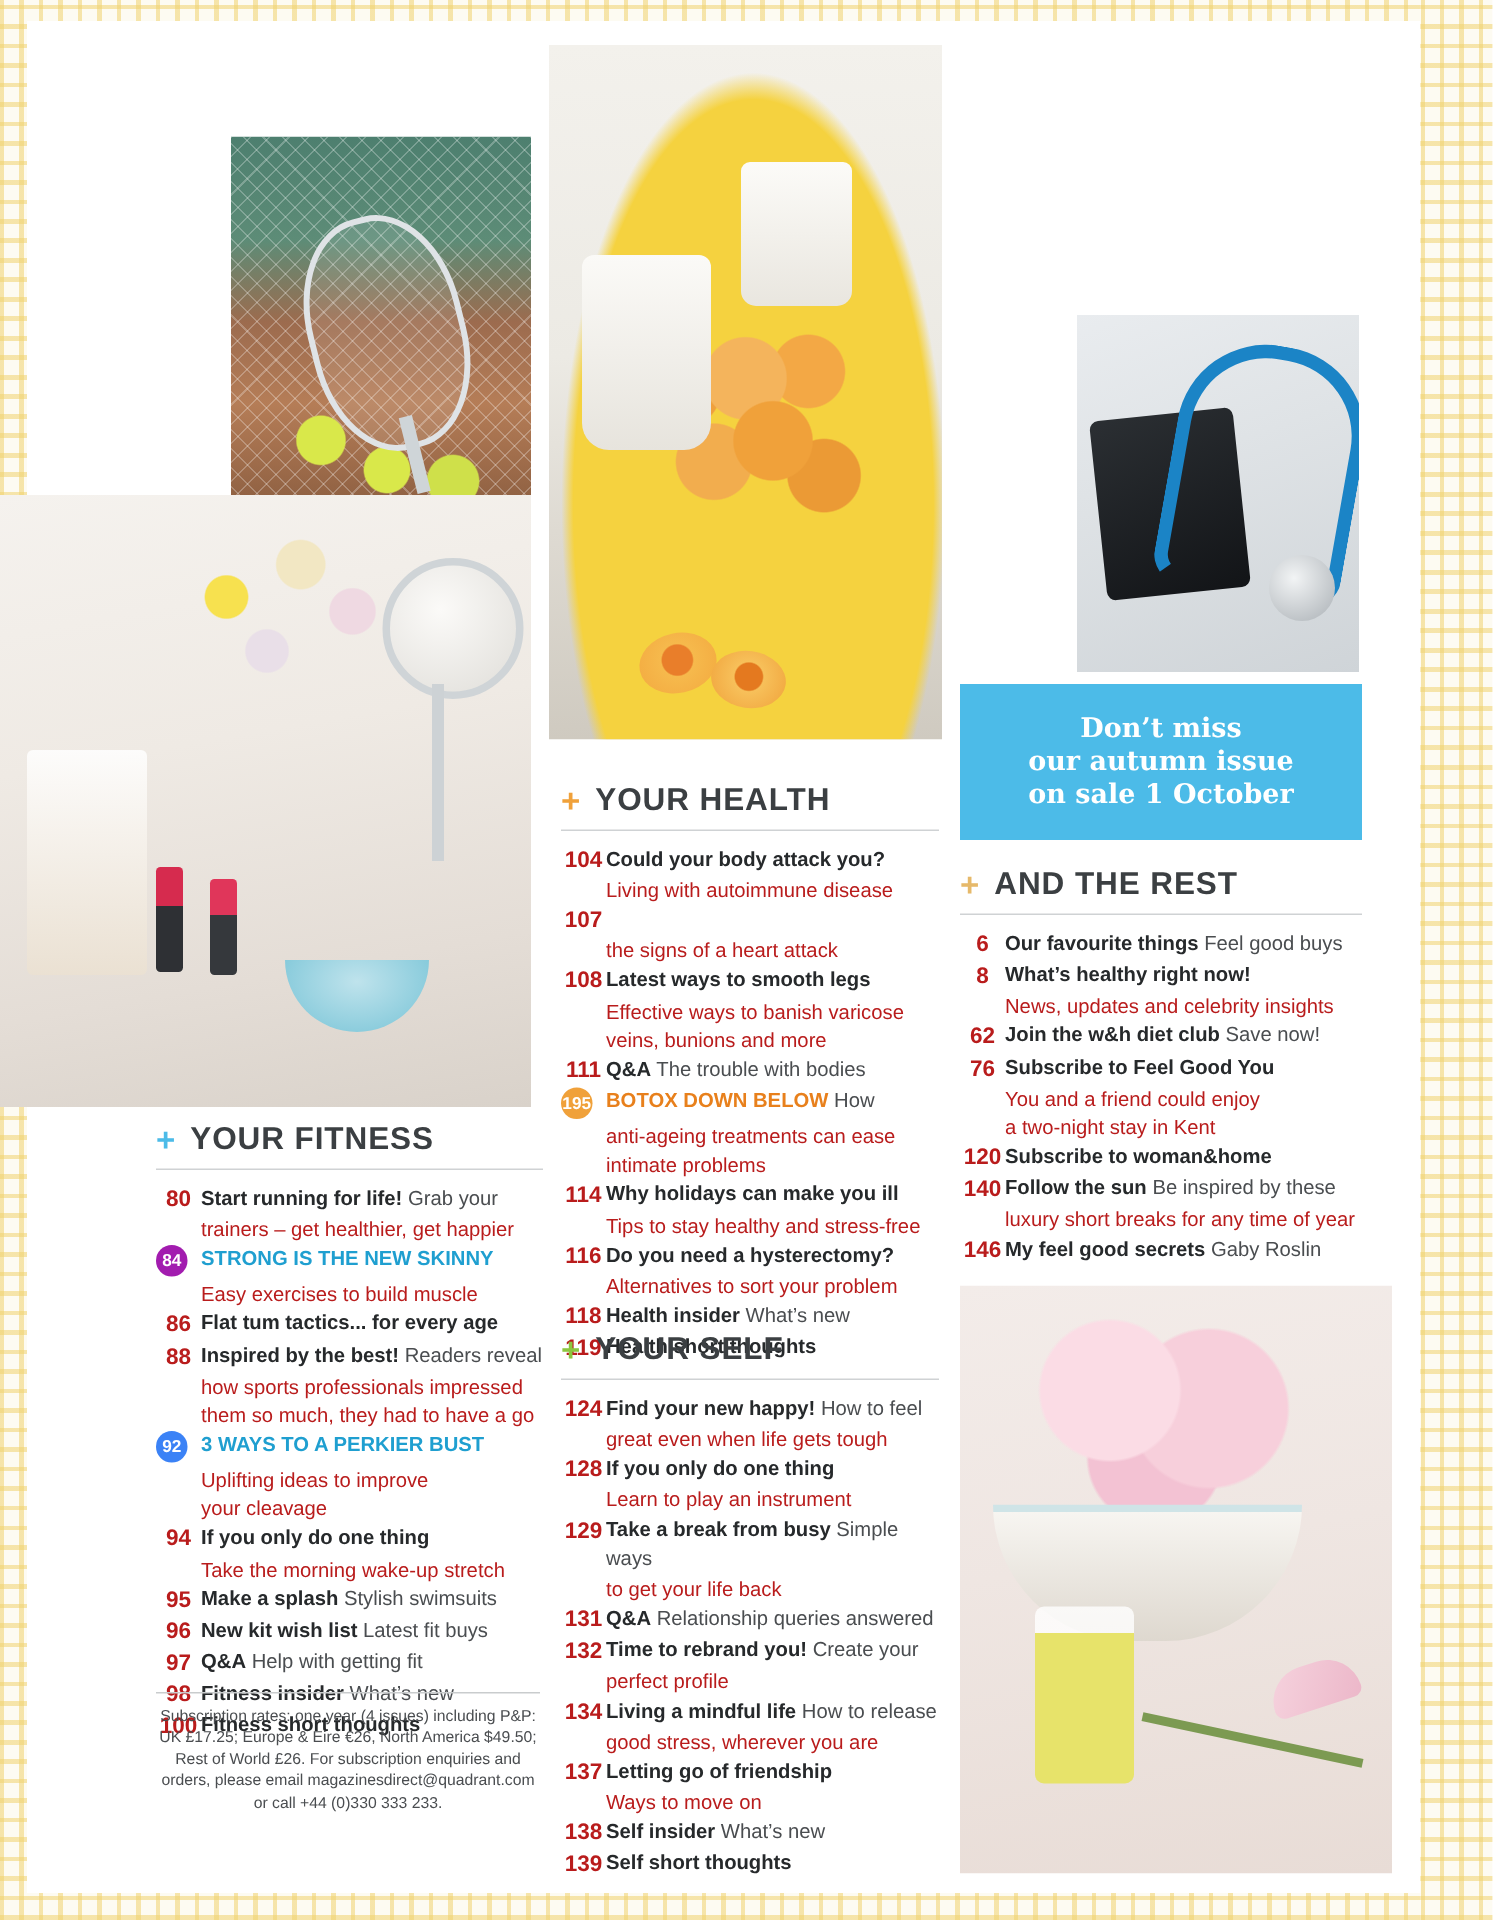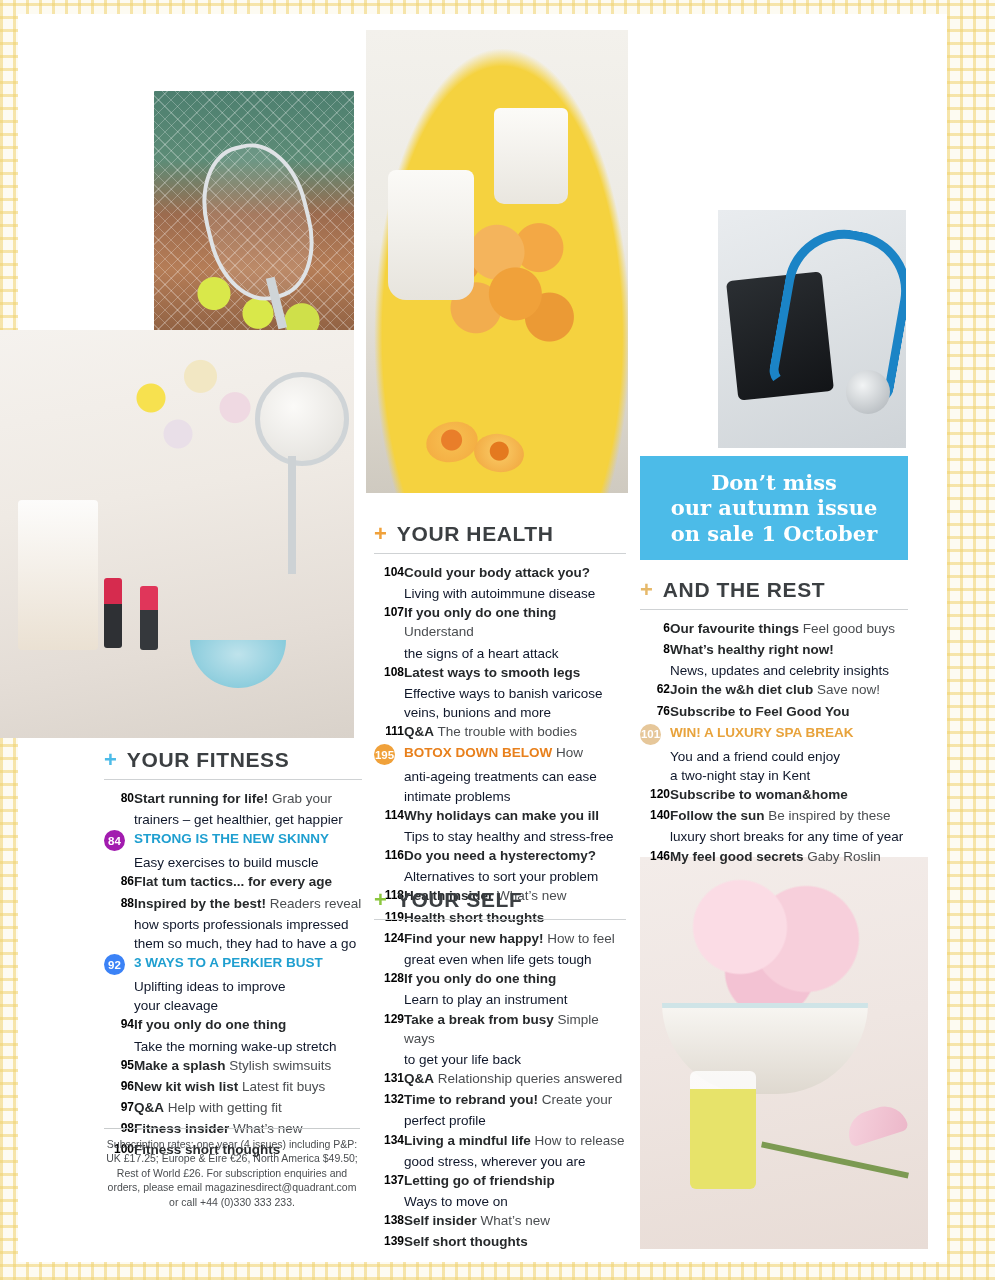--- a/index.html
+++ b/index.html
@@ -238,21 +238,21 @@
     background: #4cbbe8;
     z-index: 5;
     display: flex;
     align-items: center;
     justify-content: center;
   }
   #promo-box .promo-text {
     color: #ffffff;
     font-family: "DejaVu Serif", serif;
     font-weight: bold;
-    font-size: 21px;
+    font-size: 18px;
     line-height: 1.22;
     text-align: center;
   }
 
   
   .section {
     position: absolute;
     z-index: 6;
   }
   .section-head {
@@ -277,25 +277,25 @@
 
   .entries { }
   .entry {
     display: flex;
     align-items: flex-start;
     margin-bottom: 2px;
   }
   .pg {
     flex: 0 0 auto;
     width: 30px;
-    font-size: 12px;
+    font-size: 15px;
     font-weight: bold;
-    color: #000000;
+    color: #b91c1c;
     padding-top: 2px;
-    text-align: right;
+    text-align: center;
   }
   .pg-badge {
     flex: 0 0 auto;
     width: 30px;
     padding-top: 1px;
   }
   .pg-badge span {
     display: inline-flex;
     align-items: center;
     justify-content: center;
@@ -310,21 +310,21 @@
     font-size: 13.5px;
     line-height: 1.42;
     color: #3a3d40;
   }
   .entry-text b { color: #26292b; }
   .entry-sub { color: #4a4d50; }
   .entry-cont {
     margin-left: 30px;
     font-size: 13.5px;
     line-height: 1.42;
-    color: #0f172a;
+    color: #b91c1c;
   }
 
   
   #section-fitness { left: 104px; top: 748px; width: 258px; }
   #section-health  { left: 374px; top: 522px; width: 252px; }
   #section-self    { left: 374px; top: 888px; width: 252px; }
   #section-rest    { left: 640px; top: 578px; width: 268px; }
 
   #section-fitness .plus-icon { color: #4cbbe8; }
   #section-health .plus-icon  { color: #f0a13a; }
@@ -472,21 +472,20 @@
     <span class="section-title">YOUR HEALTH</span>
   </div>
   <div class="entries">
       <div class="entry">
         <div class="pg">104</div>
         <div class="entry-text"><b>Could your body attack you?</b></div>
       </div>
       <div class="entry-cont">Living with autoimmune disease</div>
       <div class="entry">
         <div class="pg">107</div>
-        <div class="entry-text"><b>If you only do one thing</b><span class="entry-sub"> Understand</span></div>
       </div>
       <div class="entry-cont">the signs of a heart attack</div>
       <div class="entry">
         <div class="pg">108</div>
         <div class="entry-text"><b>Latest ways to smooth legs</b></div>
       </div>
       <div class="entry-cont">Effective ways to banish varicose</div>
       <div class="entry-cont">veins, bunions and more</div>
       <div class="entry">
         <div class="pg">111</div>
@@ -586,24 +585,20 @@
       </div>
       <div class="entry-cont">News, updates and celebrity insights</div>
       <div class="entry">
         <div class="pg">62</div>
         <div class="entry-text"><b>Join the w&amp;h diet club</b><span class="entry-sub"> Save now!</span></div>
       </div>
       <div class="entry">
         <div class="pg">76</div>
         <div class="entry-text"><b>Subscribe to Feel Good You</b></div>
       </div>
-      <div class="entry">
-        <div class="pg-badge"><span style="background: rgb(230, 199, 154);">101</span></div>
-        <div class="entry-text"><b style="color: rgb(232, 163, 60);">WIN! A LUXURY SPA BREAK</b></div>
-      </div>
       <div class="entry-cont">You and a friend could enjoy</div>
       <div class="entry-cont">a two-night stay in Kent</div>
       <div class="entry">
         <div class="pg">120</div>
         <div class="entry-text"><b>Subscribe to woman&amp;home</b></div>
       </div>
       <div class="entry">
         <div class="pg">140</div>
         <div class="entry-text"><b>Follow the sun</b><span class="entry-sub"> Be inspired by these</span></div>
       </div>

